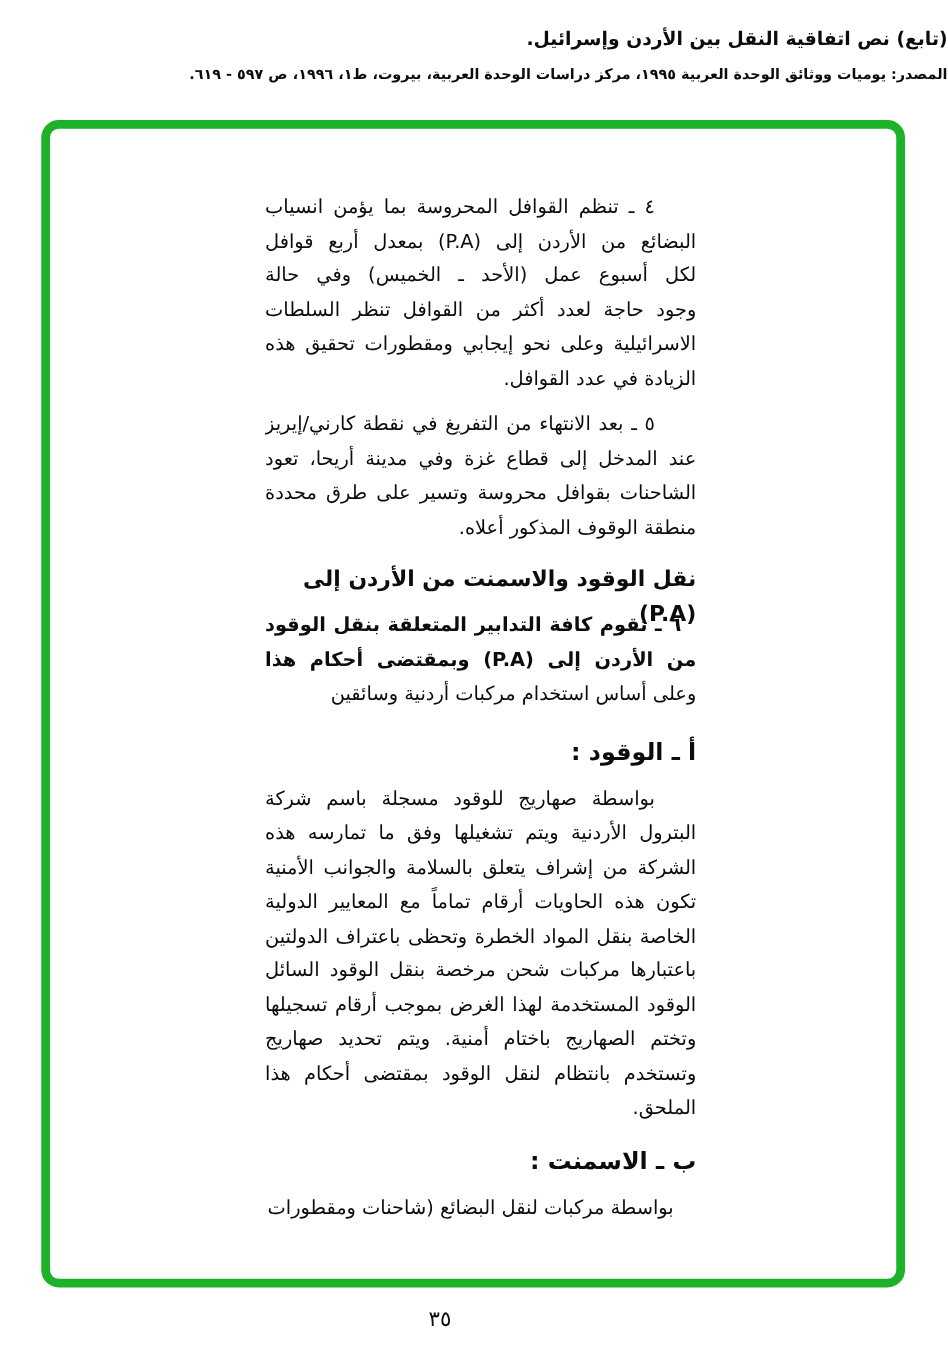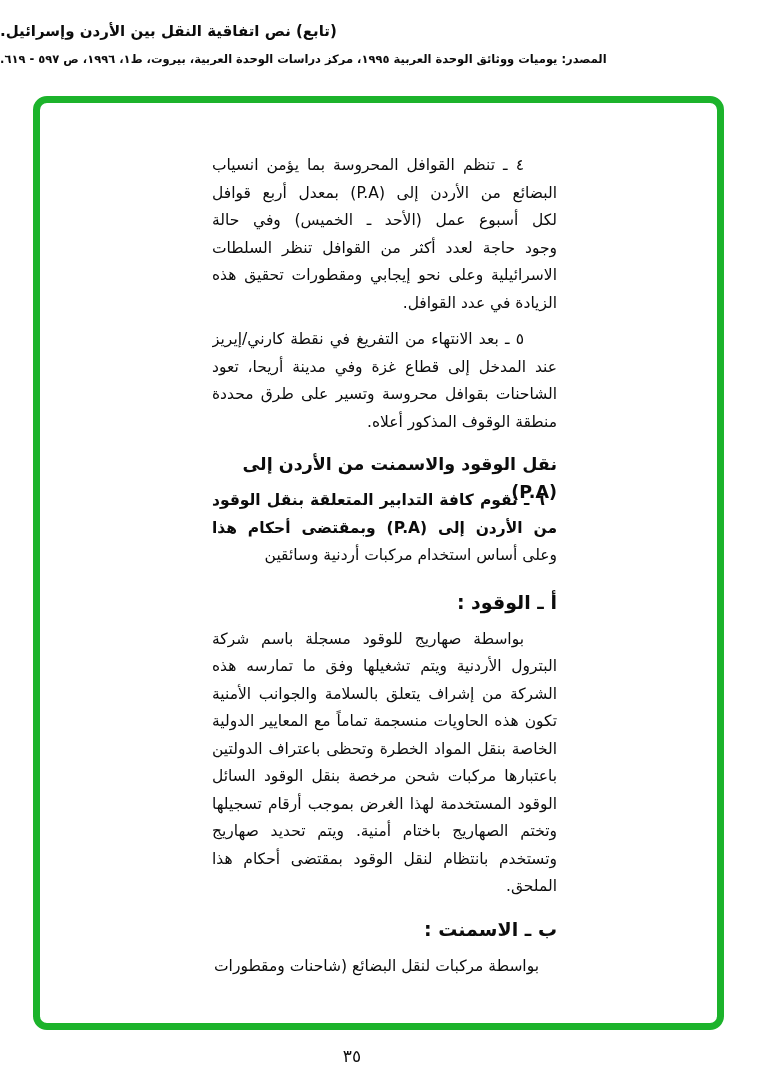--- a/index.html
+++ b/index.html
@@ -8,21 +8,21 @@
   body {
     width: 758px; height: 1078px;
     background: #ffffff;
     position: relative;
     overflow: hidden;
     font-family: "DejaVu Sans", sans-serif;
     color: var(--ink);
   }
   .header {
     position: absolute; top: 22px; left: 0; width: 758px;
-    text-align: left; direction: rtl;
+    text-align: right; direction: rtl;
   }
   .header-title { font-size: 15px; font-weight: bold; letter-spacing: 0; }
   .header-source { font-size: 11.5px; font-weight: bold; margin-top: 12px; white-space: nowrap; }
 
   .frame {
     position: absolute; left: 33px; top: 96px;
     width: 691px; height: 934px;
     border: 7px solid var(--green);
     border-radius: 14px;
     background: #ffffff;
@@ -113,21 +113,21 @@
     <div class="para p6reg">
         <div class="tline">وعلى أساس استخدام مركبات أردنية وسائقين</div>
       </div>
 
     <div class="h-sub mt-l">أ ـ الوقود :</div>
 
     <div class="para p-first-indent mt-s">
         <div class="tline">بواسطة صهاريج للوقود مسجلة باسم شركة مصفاة</div>
         <div class="tline">البترول الأردنية ويتم تشغيلها وفق ما تمارسه هذه</div>
         <div class="tline">الشركة من إشراف يتعلق بالسلامة والجوانب الأمنية</div>
-        <div class="tline">تكون هذه الحاويات منسجمة تماماً مع المعايير الدولية</div>
+        <div class="tline">تكون هذه الحاويات أرقام تماماً مع المعايير الدولية</div>
         <div class="tline">الخاصة بنقل المواد الخطرة وتحظى باعتراف الدولتين</div>
         <div class="tline">باعتبارها مركبات شحن مرخصة بنقل الوقود السائل</div>
         <div class="tline">الوقود المستخدمة لهذا الغرض بموجب أرقام تسجيلها</div>
         <div class="tline">وتختم الصهاريج باختام أمنية. ويتم تحديد صهاريج</div>
         <div class="tline">وتستخدم بانتظام لنقل الوقود بمقتضى أحكام هذا</div>
         <div class="tline">الملحق.</div>
       </div>
 
     <div class="h-sub mt-m">ب ـ الاسمنت :</div>
 

